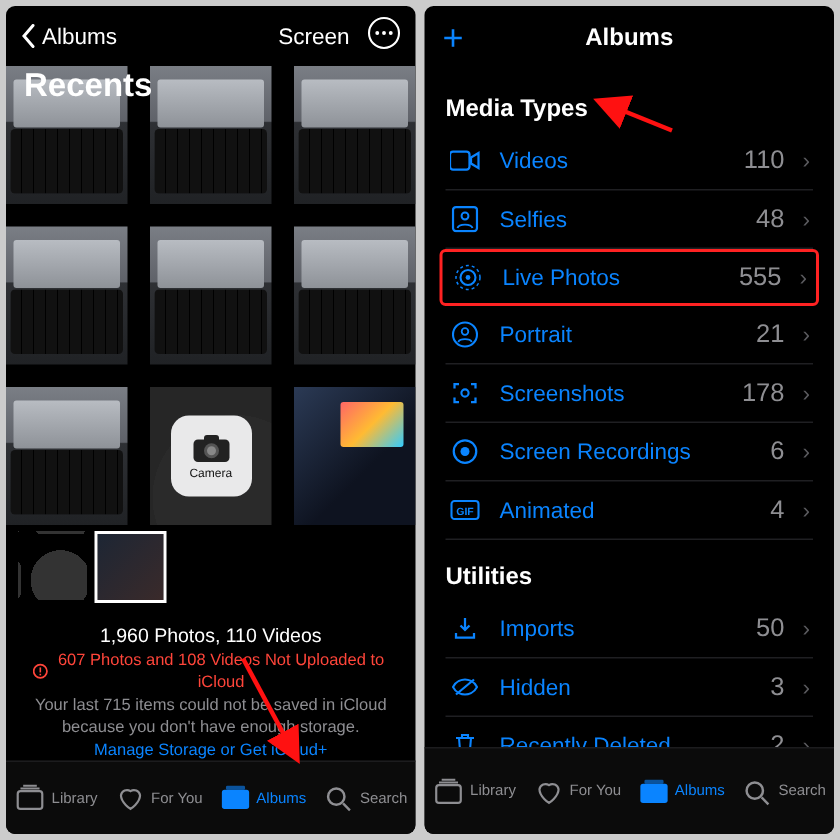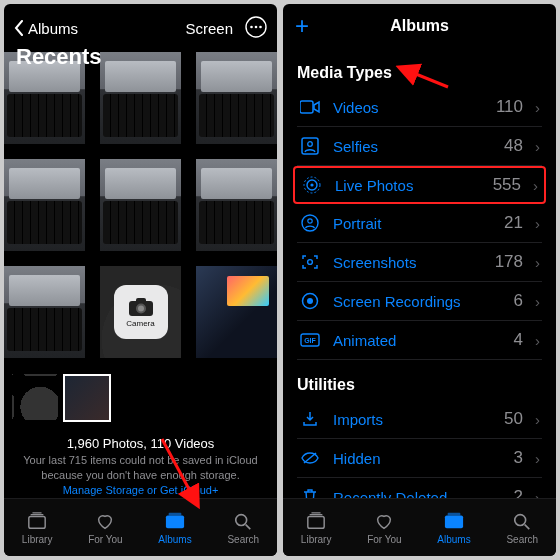--- a/index.html
+++ b/index.html
@@ -66,21 +66,21 @@
   .minithumb.b{background:radial-gradient(circle at 60% 70%,#333 0 20px,#000 20px 60px);}
   .l-stats{font-size:13px;color:#fff;text-align:center;padding:6px 12px 2px;}
   .l-warn{font-size:11px;color:#8e8e92;text-align:center;padding:0 18px;line-height:1.35;}
   .l-warn .red{color:#ff453a;display:inline-flex;align-items:center;gap:4px;justify-content:center;}
   .l-warn .lnk{color:#0a84ff;}
   .tabbar{
     height:58px;border-top:1px solid #1c1c1e;background:#0b0b0b;
     display:flex;justify-content:space-around;align-items:center;
     font-size:10px;color:#8e8e92;
   }
-  .tab{display:flex;flex-direction:column;align-items:center;gap:3px;}
+  .tab{display:flex;flex-direction:row;align-items:center;gap:3px;}
   .tab.active{color:#0a84ff;}
   .tab svg{width:22px;height:20px;}
   
   .r-top{height:44px;display:flex;align-items:center;justify-content:center;position:relative;font-size:16px;font-weight:600;}
   .r-top .plus{position:absolute;left:12px;color:#0a84ff;font-size:24px;font-weight:300;line-height:1;}
   .r-body{flex:1;overflow:hidden;padding:0 14px;}
   .sec-h{font-size:16px;font-weight:700;margin:16px 0 6px;}
   .row{
     display:flex;align-items:center;gap:12px;
     padding:9px 2px;border-bottom:1px solid #1f1f22;font-size:15px;color:#0a84ff;
@@ -142,20 +142,28 @@
     <div class="thumb tvshot"></div>
   </div>
 
   <div class="l-smallrow">
     <div class="minithumb b"></div>
     <div class="minithumb a sel"></div>
   </div>
 
   <div class="l-stats">1,960 Photos, 110 Videos</div>
   <div class="l-warn">
+    <div class="red">
+      <svg width="11" height="11" viewBox="0 0 11 11">
+          <circle cx="5.5" cy="5.5" r="5" fill="none" stroke="#ff453a" stroke-width="1.3"></circle>
+          <rect x="4.9" y="2.6" width="1.2" height="3.8" fill="#ff453a"></rect>
+          <rect x="4.9" y="7.4" width="1.2" height="1.2" fill="#ff453a"></rect>
+        </svg>
+      <span>607 Photos and 108 Videos Not Uploaded to iCloud</span>
+    </div>
     <div>Your last 715 items could not be saved in iCloud because you don't have enough storage.</div>
     <span class="lnk">Manage Storage or Get iCloud+</span>
   </div>
 
   <div class="tabbar">
     <div class="tab">
       <svg viewBox="0 0 24 22">
           <rect x="3" y="6" width="18" height="13" rx="2" fill="none" stroke="currentColor" stroke-width="1.6"></rect>
           <path d="M5 4h14M7 2h10" stroke="currentColor" stroke-width="1.4"></path>
         </svg>

